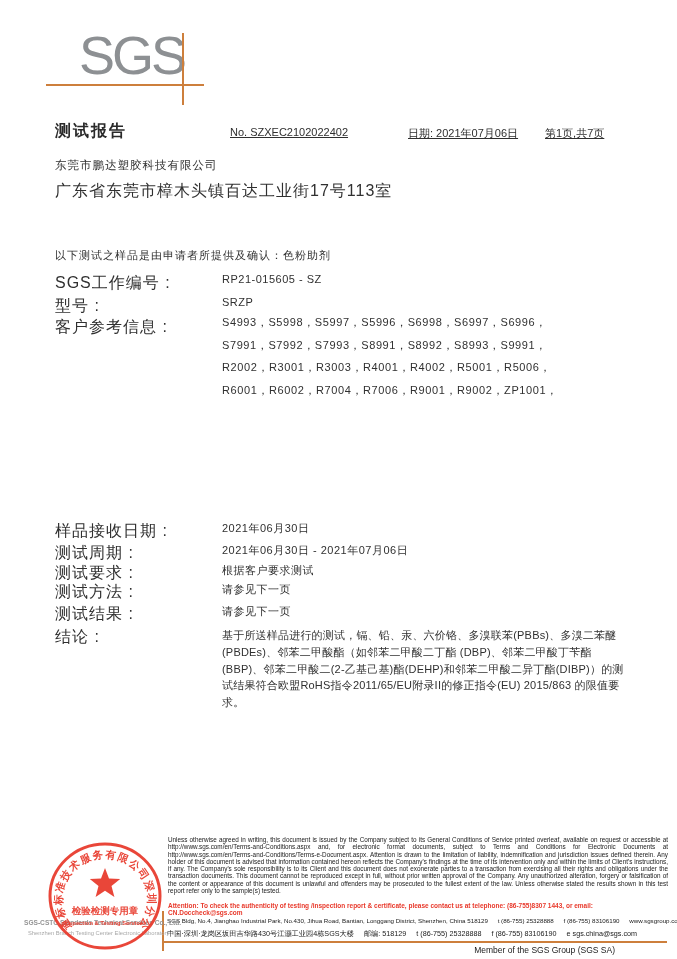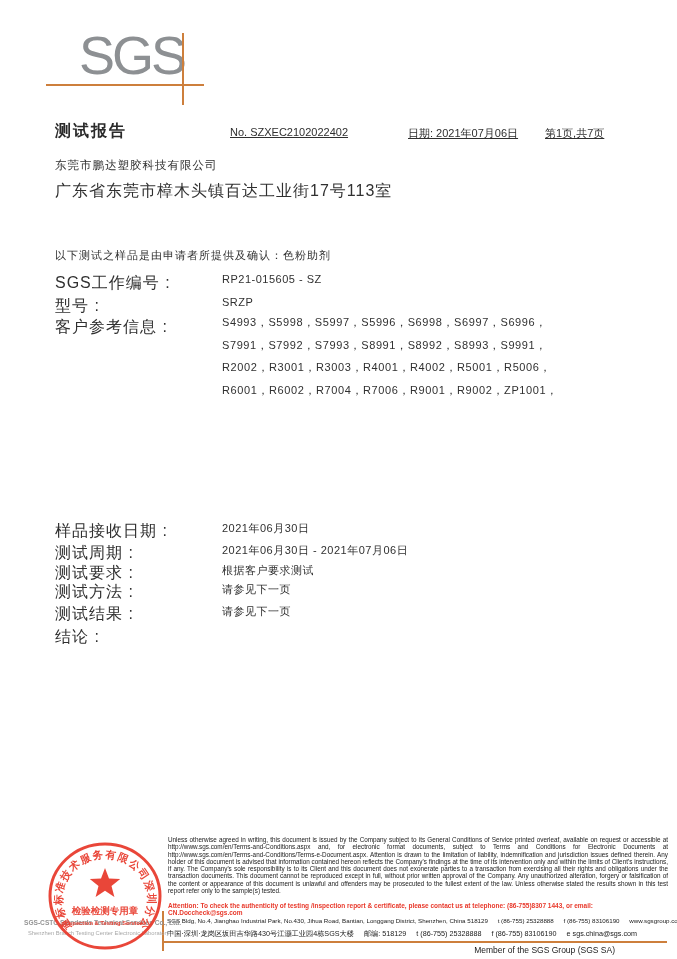--- a/index.html
+++ b/index.html
@@ -88,20 +88,21 @@
   <div class="lbl" style="top:563px">测试要求 :</div>
   <div class="val" style="top:563px">根据客户要求测试</div>
 
   <div class="lbl" style="top:582px">测试方法 :</div>
   <div class="val" style="top:582px">请参见下一页</div>
 
   <div class="lbl" style="top:604px">测试结果 :</div>
   <div class="val" style="top:604px">请参见下一页</div>
 
   <div class="lbl" style="top:627px">结论 :</div>
+  <div class="conclusion">基于所送样品进行的测试，镉、铅、汞、六价铬、多溴联苯(PBBs)、多溴二苯醚(PBDEs)、邻苯二甲酸酯（如邻苯二甲酸二丁酯 (DBP)、邻苯二甲酸丁苄酯(BBP)、邻苯二甲酸二(2-乙基己基)酯(DEHP)和邻苯二甲酸二异丁酯(DIBP)）的测试结果符合欧盟RoHS指令2011/65/EU附录II的修正指令(EU) 2015/863 的限值要求。</div>
 
   <div>
     <div class="legal">Unless otherwise agreed in writing, this document is issued by the Company subject to its General Conditions of Service printed overleaf, available on request or accessible at http://www.sgs.com/en/Terms-and-Conditions.aspx and, for electronic format documents, subject to Terms and Conditions for Electronic Documents at http://www.sgs.com/en/Terms-and-Conditions/Terms-e-Document.aspx. Attention is drawn to the limitation of liability, indemnification and jurisdiction issues defined therein. Any holder of this document is advised that information contained hereon reflects the Company's findings at the time of its intervention only and within the limits of Client's instructions, if any. The Company's sole responsibility is to its Client and this document does not exonerate parties to a transaction from exercising all their rights and obligations under the transaction documents. This document cannot be reproduced except in full, without prior written approval of the Company. Any unauthorized alteration, forgery or falsification of the content or appearance of this document is unlawful and offenders may be prosecuted to the fullest extent of the law. Unless otherwise stated the results shown in this test report refer only to the sample(s) tested.</div>
     <div class="attention">Attention: To check the authenticity of testing /inspection report &amp; certificate, please contact us at telephone: (86-755)8307 1443, or email: CN.Doccheck@sgs.com</div>
 
     <div class="f-vline"></div>
 
     <div class="addr1">
       <span>SGS Bldg, No.4, Jianghao Industrial Park, No.430, Jihua Road, Bantian, Longgang District, Shenzhen, China 518129</span>
       <span>t (86-755) 25328888</span>

